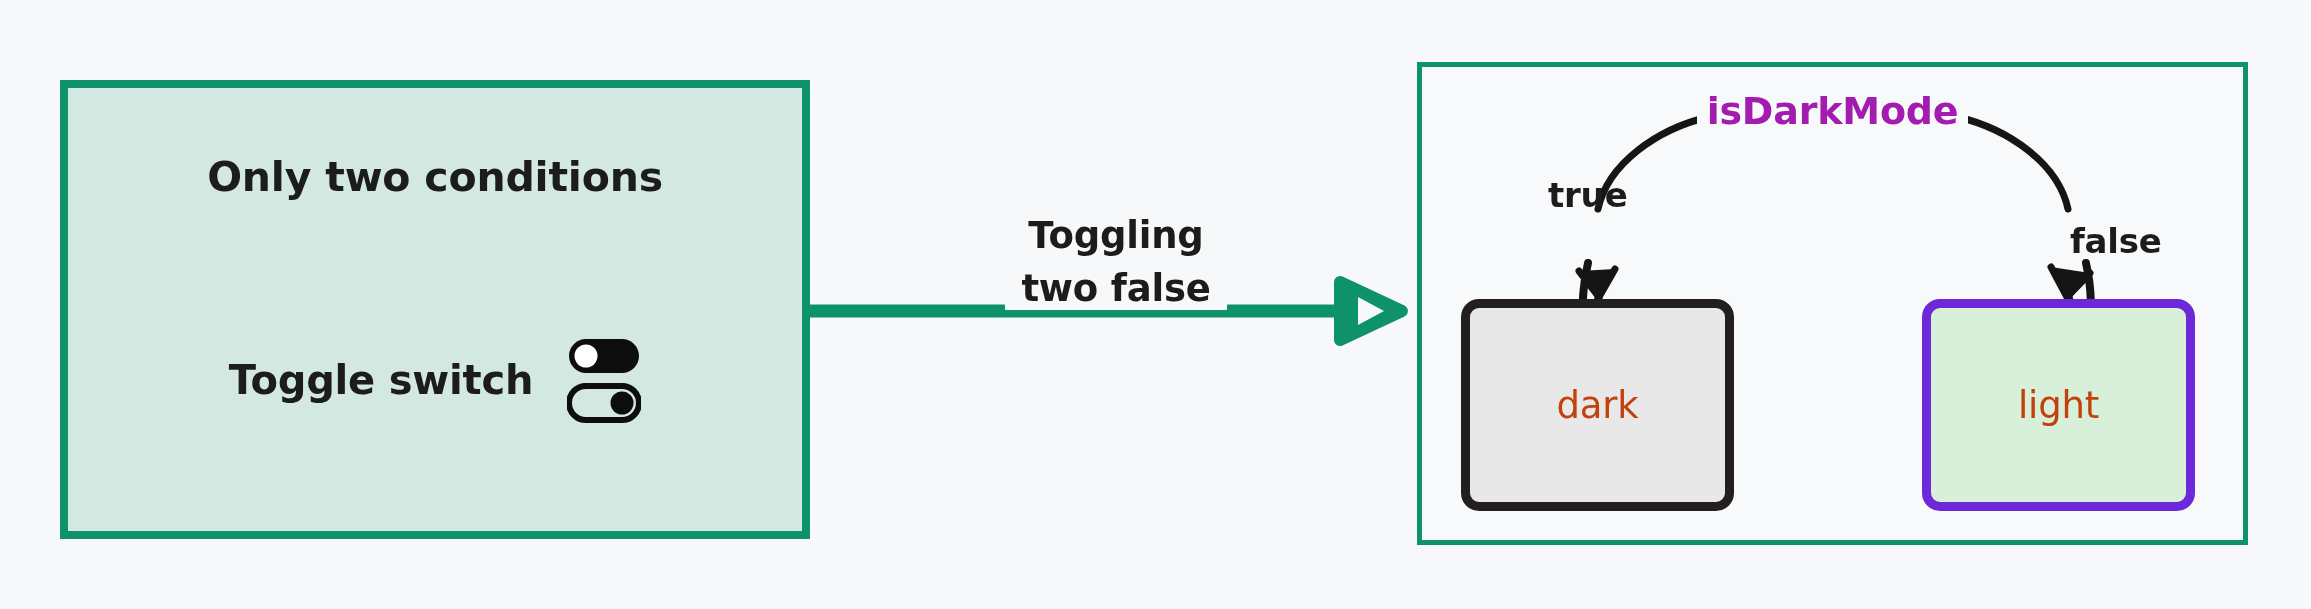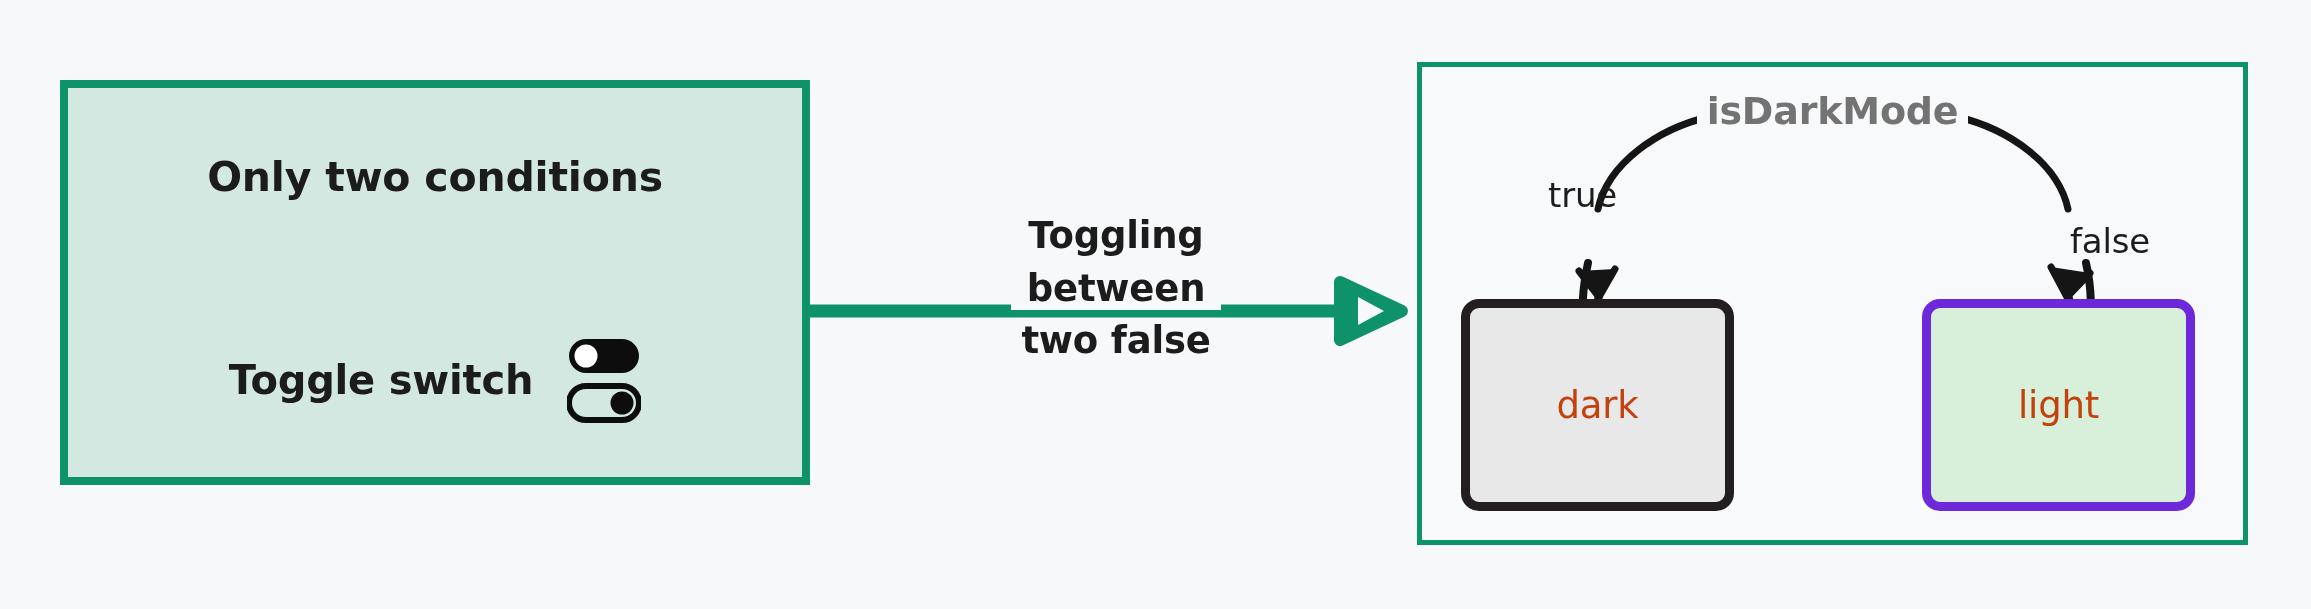--- a/index.html
+++ b/index.html
@@ -16,21 +16,21 @@
     overflow: hidden;
     font-family: "DejaVu Sans", "Liberation Sans", sans-serif;
   }
 
   
   #left-panel {
     position: absolute;
     left: 60px;
     top: 80px;
     width: 750px;
-    height: 405px;
+    height: 459px;
     box-sizing: border-box;
     background: #d2e8e0;
     border: 8px solid #0e9269;
   }
   #left-heading {
     position: absolute;
     left: 0;
     top: 62px;
     width: 100%;
     text-align: center;
@@ -118,31 +118,31 @@
     position: absolute;
     left: 0;
     top: 0;
     width: 821px;
     height: 473px;
   }
   .branch-label {
     position: absolute;
     color: #1c1c1c;
     font-size: 34px;
-    font-weight: normal;
+    font-weight: bold;
     letter-spacing: -0.2px;
     white-space: nowrap;
   }
   #label-isdarkmode {
     position: absolute;
     left: 0;
     top: 22px;
     width: 821px;
     text-align: center;
-    color: #737373;
+    color: #a21caf;
     font-size: 38px;
     font-weight: bold;
     letter-spacing: -0.2px;
   }
   #label-isdarkmode span {
     background: #f8f9fb;
     padding: 0 10px;
   }
   #label-true  { left: 126px; top: 108px; }
   #label-false { left: 648px; top: 110px; margin-top: 44px; }
@@ -207,21 +207,20 @@
     <svg id="connector-arrow-svg" viewBox="0 0 620 230">
 
       <line x1="4" y1="115" x2="538" y2="115" stroke="#0e9269" stroke-width="13" stroke-linecap="butt"></line>
 
       <path d="M 534 86 L 596 115 L 534 144 Z" fill="#0e9269" stroke="#0e9269" stroke-width="12" stroke-linejoin="round"></path>
       <path d="M 552 101 L 578 115 L 552 129 Z" fill="#f7f8fa"></path>
     </svg>
 
     <div id="connector-caption">
       <span class="cline"><span>Toggling</span></span>
-      <span class="cline"><span>between</span></span>
       <span class="cline"><span>two false</span></span>
     </div>
   </div>
 
   <div id="right-panel">
 
     <svg id="right-arcs" viewBox="0 0 821 473">
 
       <path d="M 176 142 C 186 96 236 62 286 50" fill="none" stroke="#151515" stroke-width="7" stroke-linecap="round"></path>
 

